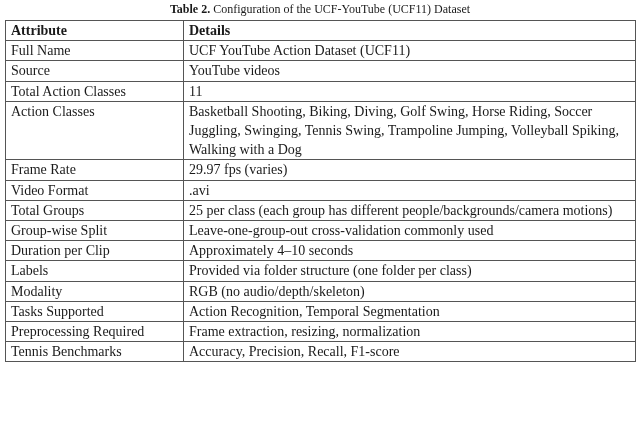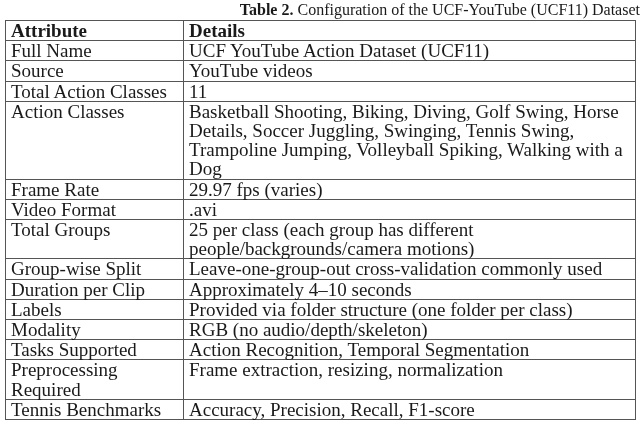--- a/index.html
+++ b/index.html
@@ -1,24 +1,24 @@
 <!DOCTYPE html>
 <html><head>
   <meta charset="utf-8">
   <style>
     html, body { margin: 0; padding: 0; background: #ffffff; }
     body { width: 640px; height: 441px; overflow: hidden; position: relative;
            font-family: "DejaVu Serif", "Liberation Serif", serif; color: #1a1a1a; }
-    .caption { position: absolute; top: 0; left: 0; width: 640px; text-align: right;
-               font-family: "Liberation Serif", "DejaVu Serif", serif; font-size: 16px;
+    .caption { position: absolute; top: 0; left: 0; width: 640px; text-align: center;
+               font-family: "Liberation Serif", "DejaVu Serif", serif; font-size: 12px;
                line-height: 19px; }
     .caption .label { font-weight: bold; }
     table { position: absolute; left: 5px; top: 20px; width: 631px;
             border-collapse: collapse; table-layout: fixed;
-            font-family: "Liberation Serif", "DejaVu Serif", serif; font-size: 19px; }
+            font-family: "Liberation Serif", "DejaVu Serif", serif; font-size: 14px; }
     col.c1 { width: 178px; }
     td, th { border: 1.4px solid #555; padding: 0 5px; line-height: 19.2px;
              vertical-align: top; text-align: left; font-weight: normal;
              white-space: normal; }
     th { font-weight: bold; }
     tr { height: 19.2px; }
   </style>
 </head>
 <body>
 
@@ -46,21 +46,21 @@
     <tr>
       <td>Source</td>
       <td>YouTube videos</td>
     </tr>
     <tr>
       <td>Total Action Classes</td>
       <td>11</td>
     </tr>
     <tr>
       <td>Action Classes</td>
-      <td>Basketball Shooting, Biking, Diving, Golf Swing, Horse Details, Soccer Juggling, Swinging, Tennis Swing, Trampoline Jumping, Volleyball Spiking, Walking with a Dog</td>
+      <td>Basketball Shooting, Biking, Diving, Golf Swing, Horse Riding, Soccer Juggling, Swinging, Tennis Swing, Trampoline Jumping, Volleyball Spiking, Walking with a Dog</td>
     </tr>
     <tr>
       <td>Frame Rate</td>
       <td>29.97 fps (varies)</td>
     </tr>
     <tr>
       <td>Video Format</td>
       <td>.avi</td>
     </tr>
     <tr>

